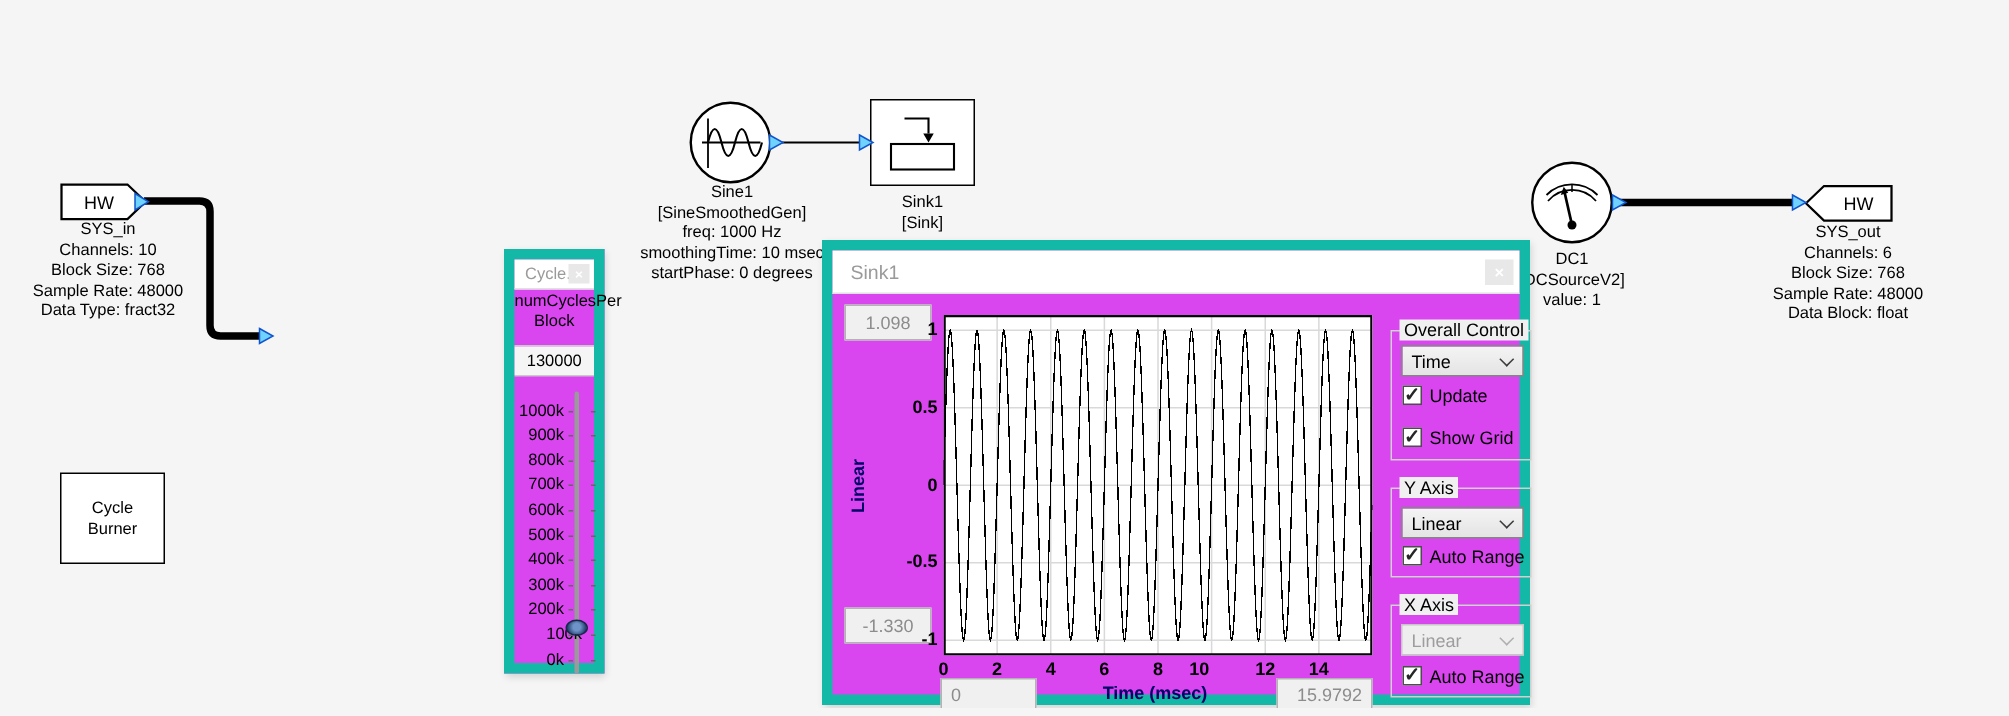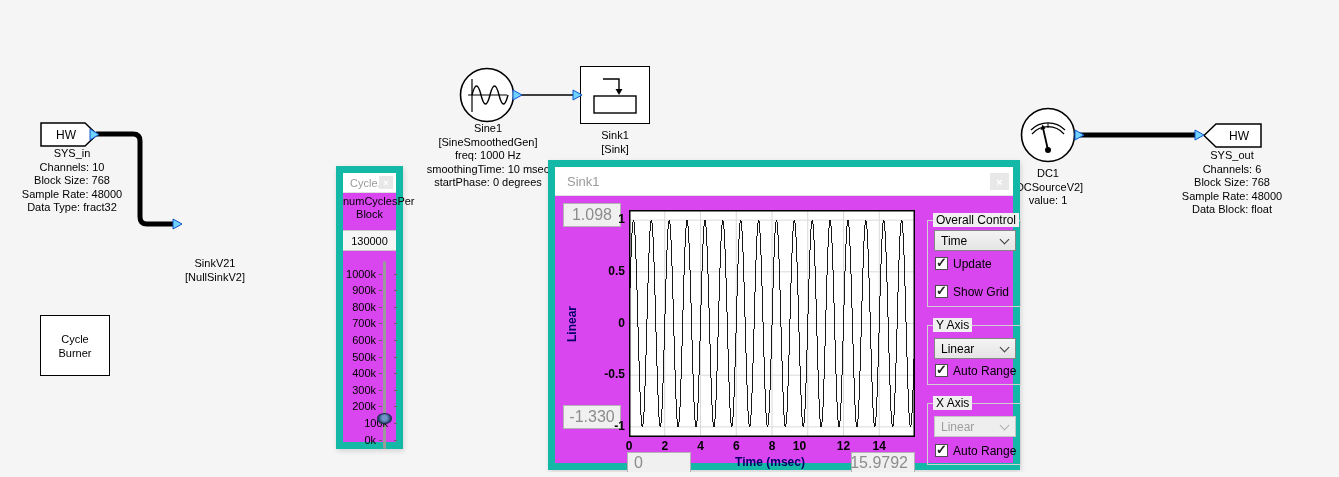--- a/index.html
+++ b/index.html
@@ -17,21 +17,21 @@
   .blksvg{position:absolute;z-index:2;}
   
   .win{position:absolute;background:#d946ef;border:7px solid #14b8a6;box-shadow:1px 2px 5px rgba(0,0,0,.14);
        box-sizing:border-box;z-index:10;}
   .titlebar{position:absolute;left:0;top:0;right:0;background:#ffffff;border-bottom:1px solid #e0e0e0;
             display:flex;align-items:center;box-sizing:border-box;}
   .wtitle{color:#9a9a9a;}
   .closebtn{position:absolute;background:#e8e8e8;color:#fff;display:flex;align-items:center;justify-content:center;
             font-weight:bold;cursor:default;}
   
-  .field{position:absolute;background:#f0f0f0;border:1px solid #b3b3b3;color:#8c8c8c;font-size:16px;
+  .field{position:absolute;background:#f0f0f0;border:1px solid #b3b3b3;color:#8c8c8c;font-size:12px;
          box-sizing:border-box;display:flex;align-items:center;}
   .tick{position:absolute;font-size:12px;font-weight:bold;color:#000;}
   .axis-title{color:#000066;font-weight:bold;font-size:12px;}
   .vert{writing-mode:vertical-rl;transform:rotate(180deg);}
   .grp{position:absolute;border:1px solid #d0d0d0;box-sizing:border-box;}
   .legend{position:absolute;top:-8px;left:5px;background:#f0f0f0;padding:0 3px;font-size:12px;white-space:nowrap;}
   .dd{position:absolute;height:21px;background:linear-gradient(#f4f4f4,#e4e4e4);border:1px solid #858585;
       display:flex;align-items:center;justify-content:space-between;padding:0 7px 0 6px;font-size:12px;box-sizing:border-box;}
   .dd.disabled{background:#eeeeee;color:#9d9d9d;border-color:#c6c6c6;}
   .chev{width:6px;height:6px;border-right:1.6px solid #3c3c3c;border-bottom:1.6px solid #3c3c3c;
@@ -66,26 +66,20 @@
   <div class="lblstack" style="left:2px;top:147px;width:140px;">
     <div>SYS_in</div>
     <div>
         <div>Channels: 10</div>
         <div>Block Size: 768</div>
         <div>Sample Rate: 48000</div>
         <div>Data Type: fract32</div>
       </div>
   </div>
 
-  <div class="lblstack" style="left:150px;top:257px;width:130px;">
-    <div>SinkV21</div>
-    <div>
-        <div>[NullSinkV2]</div>
-      </div>
-  </div>
 
   <div class="blk" style="left:40px;top:315px;width:70px;height:61px;">
     <div class="blkbody">
         <div>Cycle</div>
         <div>Burner</div>
       </div>
   </div>
 
   <svg class="blksvg" style="left:459px;top:66px;" width="58" height="58">
     <circle cx="28" cy="29" r="26.5" fill="#fff" stroke="#000" stroke-width="1.6"></circle>

